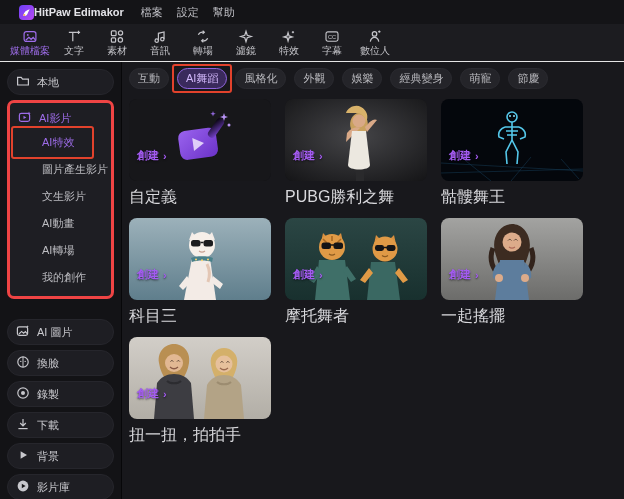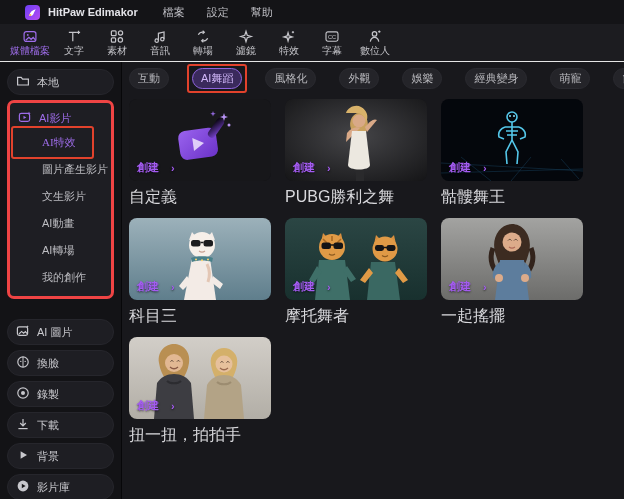--- a/index.html
+++ b/index.html
@@ -3,52 +3,52 @@
 <meta charset="utf-8">
 <style>
   * { margin:0; padding:0; box-sizing:border-box; }
   html,body { width:624px; height:499px; overflow:hidden; }
   body {
     font-family:"Liberation Sans","DejaVu Sans",sans-serif;
     background:#101013; color:#c9c9ce; font-size:11px;
     position:relative;
   }
   
-  .titlebar { height:24px; background:#141417; display:flex; align-items:center; padding:0 25px; gap:8px; }
+  .titlebar { height:24px; background:#141417; display:flex; align-items:center; padding:0 19px; }
   .logo { width:15px; height:15px; border-radius:4px; background:linear-gradient(135deg,#6d3ff5,#b84af2); display:flex; align-items:center; justify-content:center; flex:0 0 auto; }
   .app-title { font-size:11px; color:#e3e3e8; font-weight:bold; margin-right:10px; white-space:nowrap; }
   .menu-item { font-size:11px; color:#bfbfc5; padding:0 7px; cursor:default; }
   
   .toolbar { height:38px; background:#1c1c20; display:flex; align-items:center; padding:0 10px; gap:5px; border-bottom:1px solid #e5e5e5; }
   .tool { display:flex; flex-direction:column; align-items:center; justify-content:center; min-width:38px; gap:1px; color:#c4c4c9; }
   .tool svg { display:block; }
   .tool .tlabel { font-size:10px; line-height:11px; white-space:nowrap; }
   .tool.active { color:#9d6ce8; }
   
   .content { display:flex; height:437px; }
   .sidebar { width:122px; background:#131316; border-right:1px solid #070709; padding:7px 7px 0 7px; overflow:hidden; flex:0 0 auto; }
   .side-box { background:#1e1e23; border:1px solid #26262c; border-radius:13px; height:26px; margin-bottom:5px; display:flex; align-items:center; gap:7px; padding:0 8px; color:#c9c9ce; }
   .side-box .slabel { white-space:nowrap; }
   .group-box { background:#1e1e23; border:3px solid #ef4444; border-radius:7px; margin-bottom:20px; padding:4px 0 5px 0; }
   .group-header { height:22px; display:flex; align-items:center; gap:7px; padding:0 8px; color:#9d6ce8; }
   .sub-item { position:relative; height:27px; line-height:27px; padding-left:32px; color:#bdbdc2; white-space:nowrap; }
-  .sub-item.active { color:#9d6ce8;font-family:Liberation Serif, serif; }
+  .sub-item.active { color:#9d6ce8; }
   .annot { position:absolute; border:2px solid #e2422c; border-radius:3px; pointer-events:none; z-index:30; }
   .annot.on-subitem { left:1px; right:17px; top:-3px; bottom:-3px; }
   .annot.on-tab { left:-6px; right:-6px; top:-5px; bottom:-5px; }
   
   .main { flex:1; background:#18181c; padding:5px 0 0 7px; position:relative; overflow:hidden; }
-  .tabs { display:flex; gap:23px; align-items:center; height:23px; }
+  .tabs { display:flex; gap:8px; align-items:center; height:23px; }
   .tab { position:relative; height:21px; line-height:19px; padding:0 8px; border-radius:11px; background:#242429; color:#b9b9be; border:1px solid #2a2a30; white-space:nowrap; }
   .tab.selected { background:#3a2a5c; border:1px solid #9065e0; color:#d2b8fa; }
   .cards { margin-top:9px; display:grid; grid-template-columns:repeat(3,142px); column-gap:14px; row-gap:10px; }
   .card { width:142px; }
   .thumb { position:relative; width:142px; height:82px; border-radius:8px; overflow:hidden; background:#131316; }
   .thumb svg { display:block; width:142px; height:82px; }
-  .create { position:absolute; left:8px; bottom:6px; display:flex; align-items:center; gap:12px; font-size:11px; font-weight:bold; color:#a35bf0; text-shadow:0 1px 2px rgba(0,0,0,.6); }
+  .create { position:absolute; left:8px; bottom:18px; display:flex; align-items:center; gap:4px; font-size:11px; font-weight:bold; color:#a35bf0; text-shadow:0 1px 2px rgba(0,0,0,.6); }
   .create .chev { font-size:11px; color:#a35bf0; }
   .card-title { margin-top:6px; font-size:16px; color:#d8d8dc; white-space:nowrap; overflow:hidden; }
 </style>
 </head>
 <body>
 
 <div class="titlebar">
   <div class="logo">
     <svg width="11" height="11" viewBox="0 0 12 12">
         <path d="M2.5 9.5C3 6 5.5 3.5 9.5 2.5 8 5 7.5 7 6.5 8.5 5.5 9.8 3.8 10 2.5 9.5z" fill="#fff"></path>

